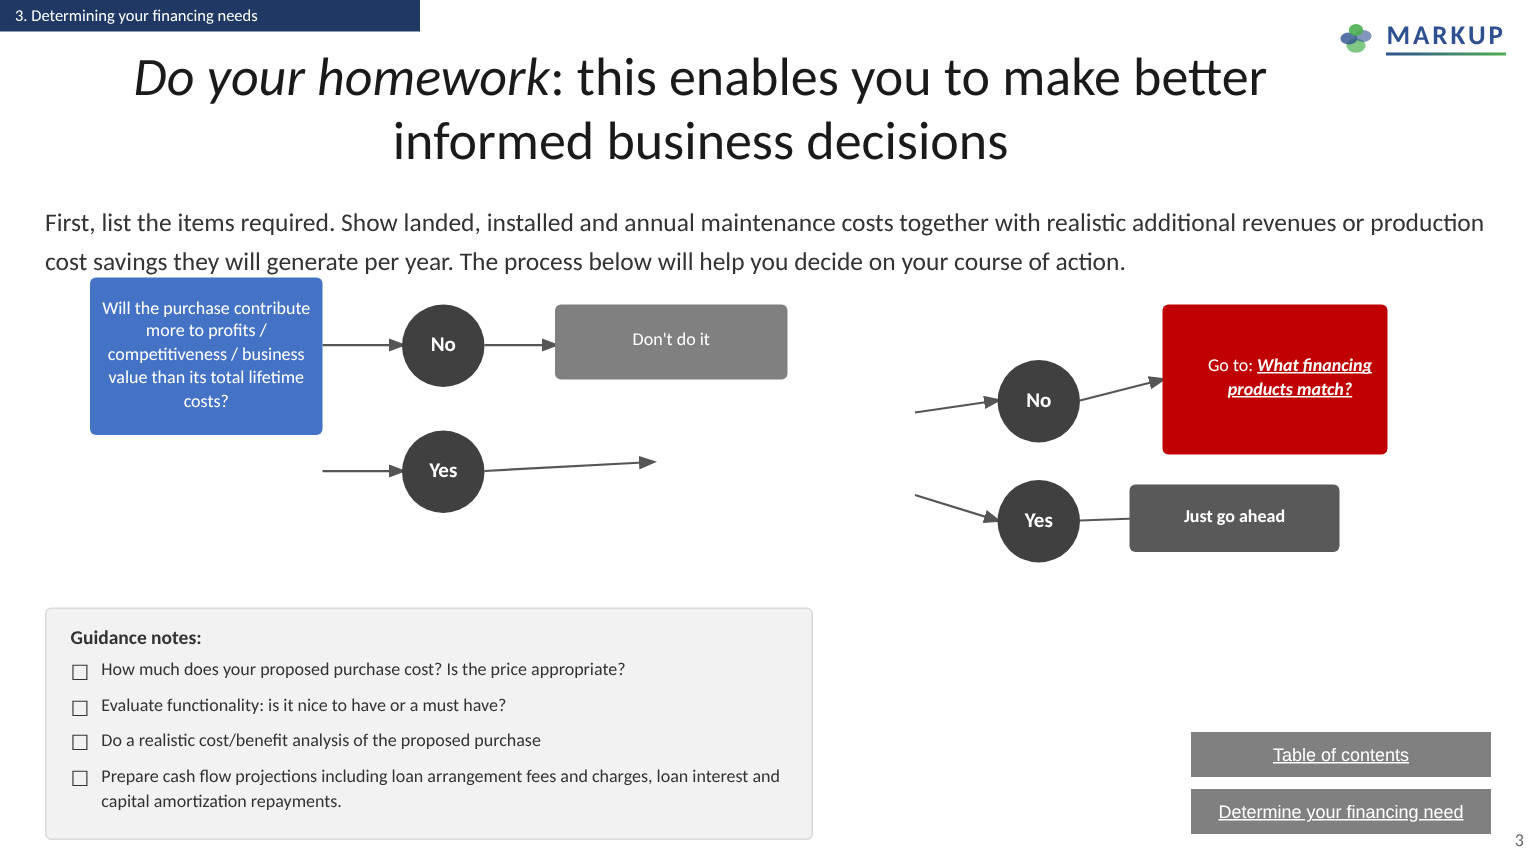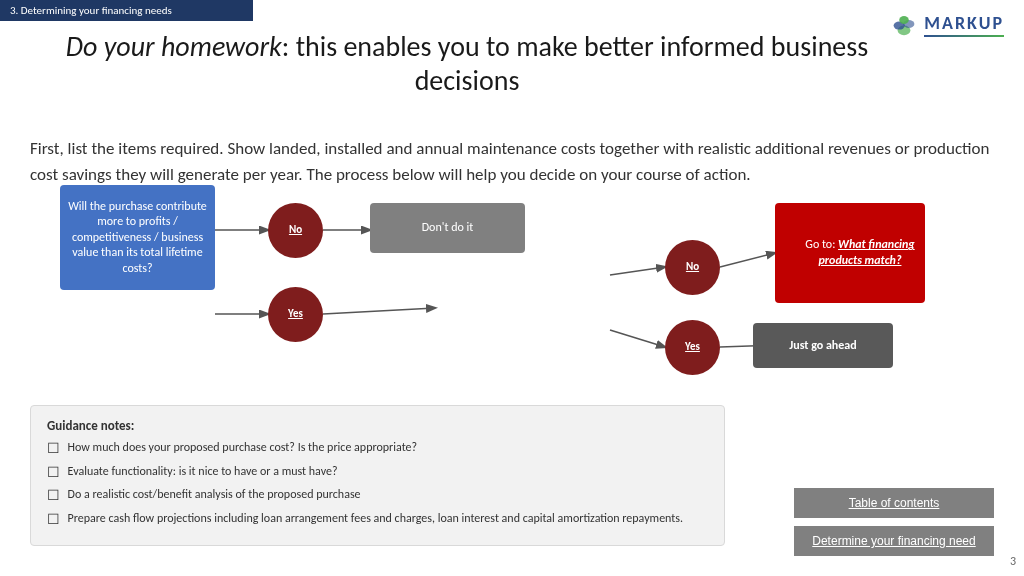--- a/index.html
+++ b/index.html
@@ -13,21 +13,21 @@
     }
 
     
     .top-bar {
       background: #1f3864;
       color: #fff;
       font-size: 11px;
       padding: 4px 10px;
       position: absolute;
       top: 0; left: 0;
-      width: 253px;
+      width: 280px;
     }
 
     
     .logo {
       position: absolute;
       top: 8px;
       right: 20px;
       display: flex;
       align-items: center;
       gap: 4px;
@@ -48,21 +48,21 @@
       background: linear-gradient(to right, #2e5090, #4caf50);
       margin-top: 1px;
     }
 
     
     .main-title {
       position: absolute;
       top: 30px;
       left: 30px;
       right: 120px;
-      font-size: 28px;
+      font-size: 36px;
       font-weight: 300;
       color: #1a1a1a;
       line-height: 1.2;
       text-align: center;
     }
     .main-title em {
       font-style: italic;
     }
 
     
@@ -109,25 +109,24 @@
       background: #595959;
       color: #fff;
     }
     .box-crimson {
       background: #c00000;
       color: #fff;
       padding-left: 28px;
     }
     .box-circle {
       border-radius: 50%;
-      background: #7f1d1d;
-      color: #fff;
-      font-size: 11px;
+      background: #404040;
+      color: #fff;
+      font-size: 14px;
       font-weight: bold;
-      text-decoration: underline;
     }
 
     
     .box-will {
       left: 30px; top: 10px;
       width: 155px; height: 105px;
     }
     .box-no-circle {
       left: 238px; top: 28px;
       width: 55px; height: 55px;
@@ -167,21 +166,21 @@
       top: 0; left: 0;
       width: 100%; height: 100%;
       pointer-events: none;
     }
 
     
     .guidance {
       position: absolute;
       top: 405px;
       left: 30px;
-      width: 695px;
+      width: 512px;
       background: #f2f2f2;
       border: 1px solid #d9d9d9;
       border-radius: 4px;
       padding: 12px 16px;
       font-size: 12px;
       color: #333;
     }
     .guidance-title {
       font-weight: bold;
       margin-bottom: 6px;

